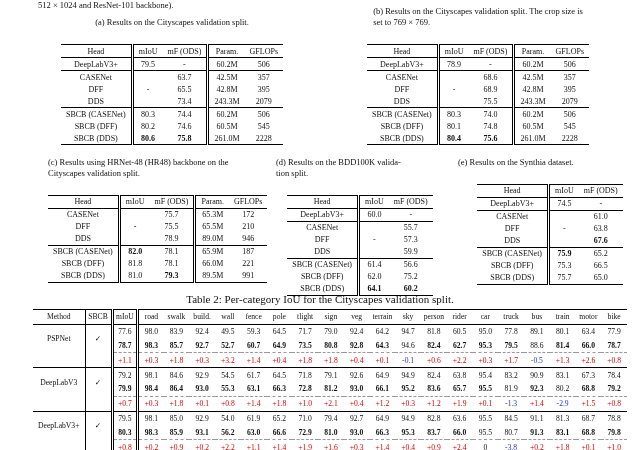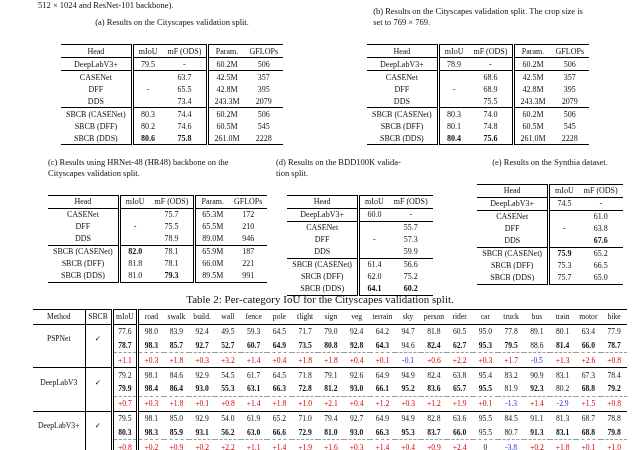--- a/index.html
+++ b/index.html
@@ -1,19 +1,19 @@
 <!DOCTYPE html>
 <html><head>
 <meta charset="utf-8">
 <style>
   html,body{margin:0;padding:0;background:#fff;}
   #page{position:relative;width:640px;height:450px;background:#fff;overflow:hidden;
         font-family:"Liberation Serif", serif;color:#111;}
   .cap{font-size:8.5px;line-height:1.28;white-space:pre-line;color:#111;}
-  .cap-center{text-align:center;}
+  .cap-center{text-align:left;}
   .cap-left{text-align:left;}
   .capbox{height:22px;display:flex;align-items:flex-end;justify-content:center;margin-bottom:3px;}
   #top-frag{position:absolute;left:38px;top:0;}
   #row1{position:absolute;left:36px;top:6px;width:588px;display:flex;justify-content:space-between;}
   #row2{position:absolute;left:48px;top:157px;width:594px;display:flex;justify-content:space-between;align-items:flex-start;}
   #row2 .cap{margin-bottom:3px;}
   #t2cap{position:absolute;left:0;top:292px;width:640px;text-align:center;font-size:11px;}
   #big{position:absolute;left:33px;top:309px;width:594px;}
 
   table{border-collapse:collapse;}

